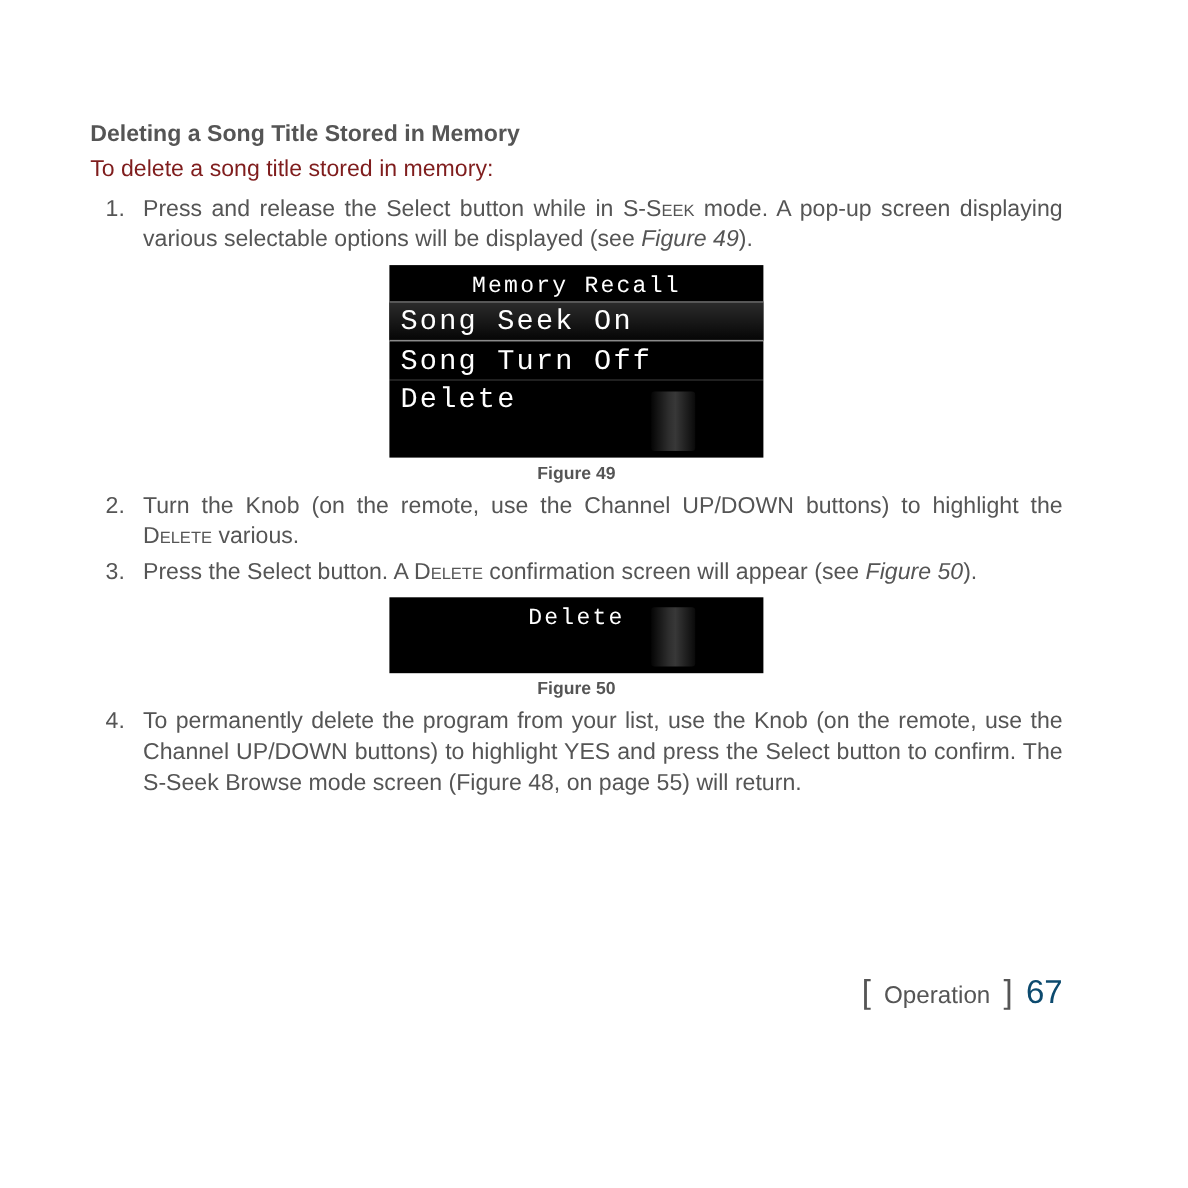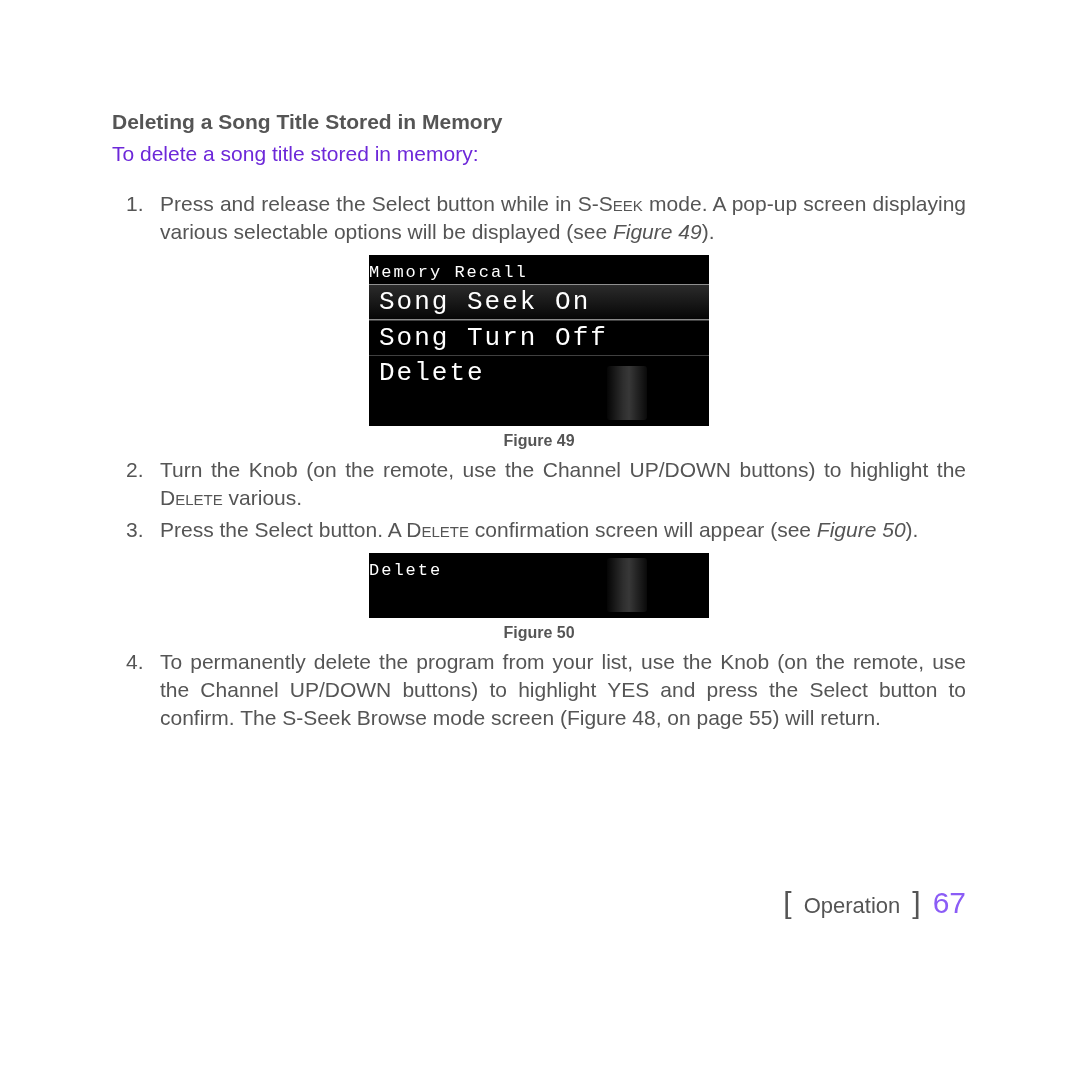--- a/index.html
+++ b/index.html
@@ -1,37 +1,37 @@
 <!DOCTYPE html>
 <html><head>
 <meta charset="utf-8">
 <style>
   html,body{margin:0;padding:0;width:1080px;height:1080px;background:#fff;font-family:Arial,Helvetica,sans-serif;color:#555}
-  .page{box-sizing:border-box;padding:110px 114px 0 112px;height:980px;position:relative}
+  .page{box-sizing:border-box;padding:110px 114px 0 82px;height:980px;position:relative}
   .heading{font-weight:bold;font-size:21px;margin-bottom:8px}
-  .intro{font-size:21px;color:#6d28d9;margin-bottom:24px}
+  .intro{font-size:21px;color:#7f1d1d;margin-bottom:10px}
   ol{list-style:none;margin:0;padding:0 0 0 48px}
   ol li{position:relative;font-size:21px;line-height:1.35;color:#555;text-align:justify;margin-bottom:4px}
   ol li .num{position:absolute;left:-34px}
   .smallcaps{font-variant:small-caps}
   .fig-ref{font-style:italic}
   .figure-wrap{text-align:center;margin:8px 0 6px 0}
 
   .screen{display:inline-block;width:340px;background:#000;color:#fff;font-family:'Courier New',monospace;letter-spacing:1px;text-align:left;position:relative;padding:4px 0 36px 0}
-  .screen .title{font-size:17px;padding:4px 0 2px 0;letter-spacing:2px}
+  .screen .title{text-align:center;font-size:21px;padding:4px 0 2px 0;letter-spacing:2px}
   .screen .opt{font-size:26px;padding:2px 10px 2px 10px;border-top:1px solid rgba(255,255,255,.25);letter-spacing:2px}
   .screen .opt.sel{background:linear-gradient(#2b2b2b,#060606);border-top:1px solid rgba(255,255,255,.55);border-bottom:1px solid rgba(255,255,255,.45)}
   .screen .opt:last-of-type{border-bottom:1px solid rgba(255,255,255,.15)}
   .screen .reflect{position:absolute;right:62px;bottom:6px;width:40px;height:54px;background:linear-gradient(90deg,rgba(255,255,255,.02) 0%,rgba(255,255,255,.18) 40%,rgba(255,255,255,.22) 55%,rgba(255,255,255,.04) 100%);border-radius:3px}
   .caption{font-weight:bold;font-size:16px;margin-top:6px}
 
   .footer{position:absolute;right:114px;bottom:60px;font-size:18px;color:#555;display:flex;align-items:baseline;gap:12px}
   .footer .brk{font-size:30px}
   .footer .section{font-size:22px}
-  .footer .pn{font-size:30px;color:#8b5cf6}
+  .footer .pn{font-size:30px;color:#0c4a6e}
 </style>
 </head>
 <body>
 
 <div class="page">
   <div class="heading">Deleting a Song Title Stored in Memory</div>
   <div class="intro">To delete a song title stored in memory:</div>
 
   <ol>
     <li><span class="num">1.</span>

